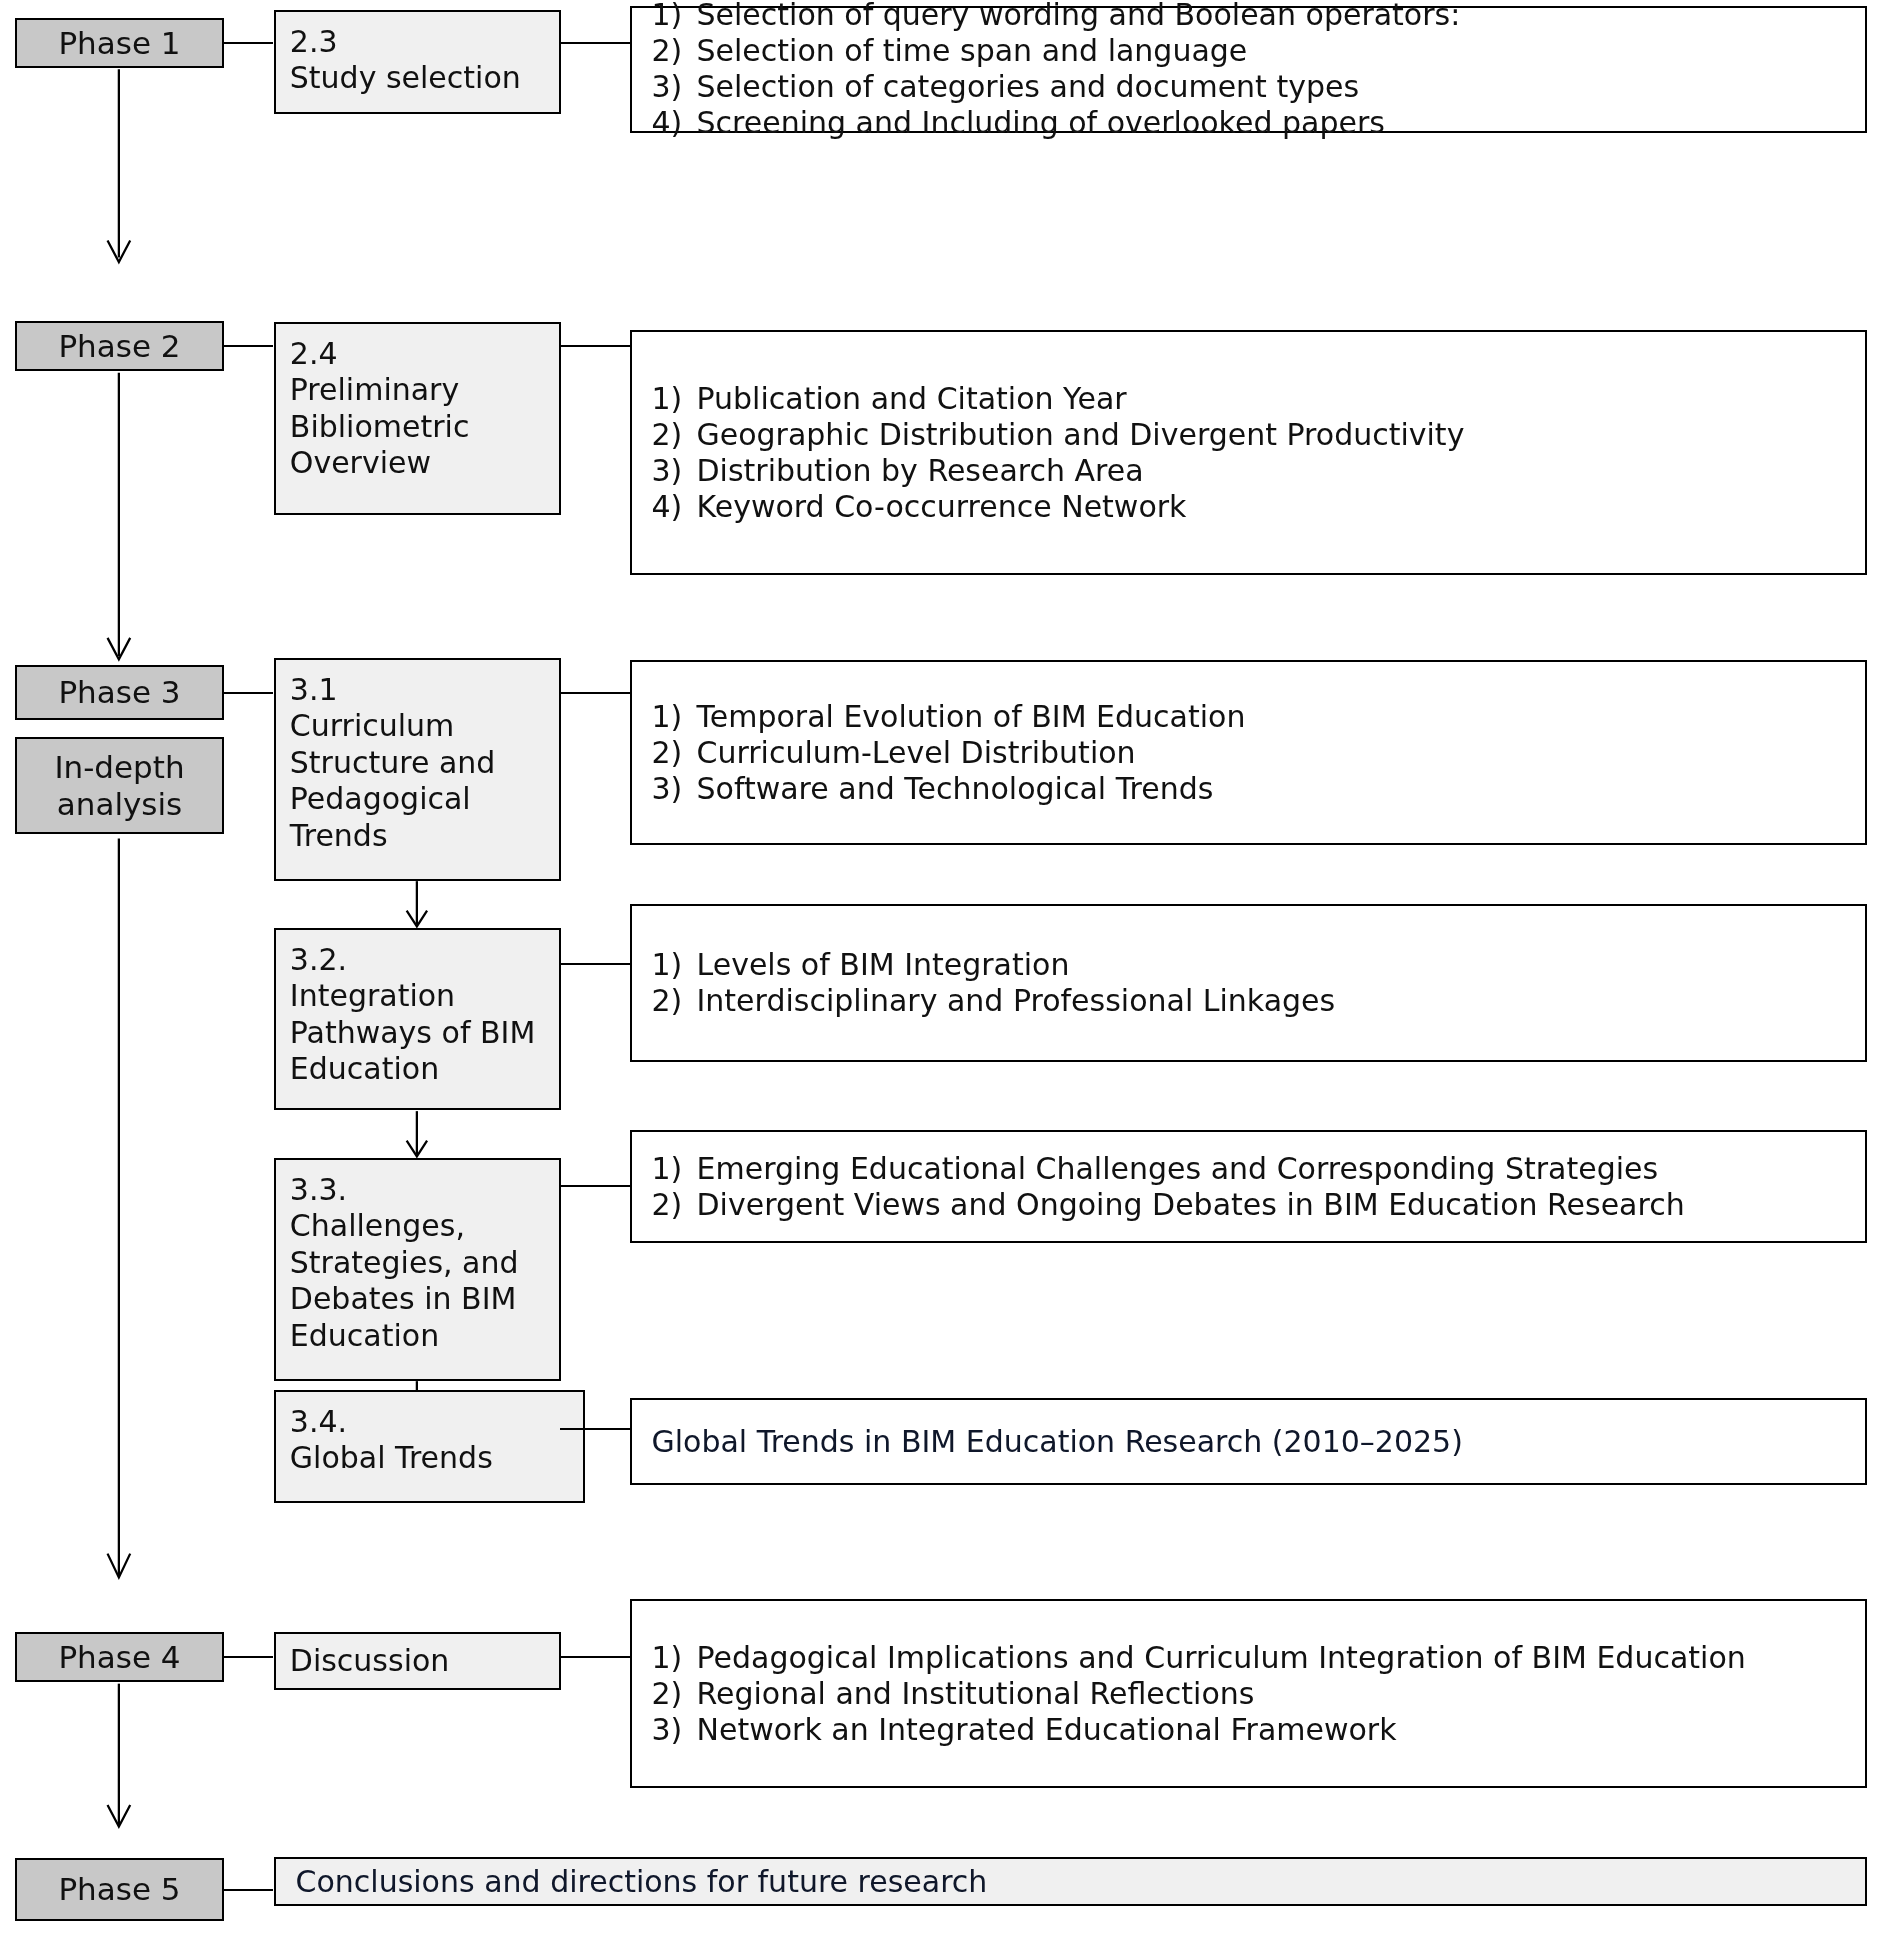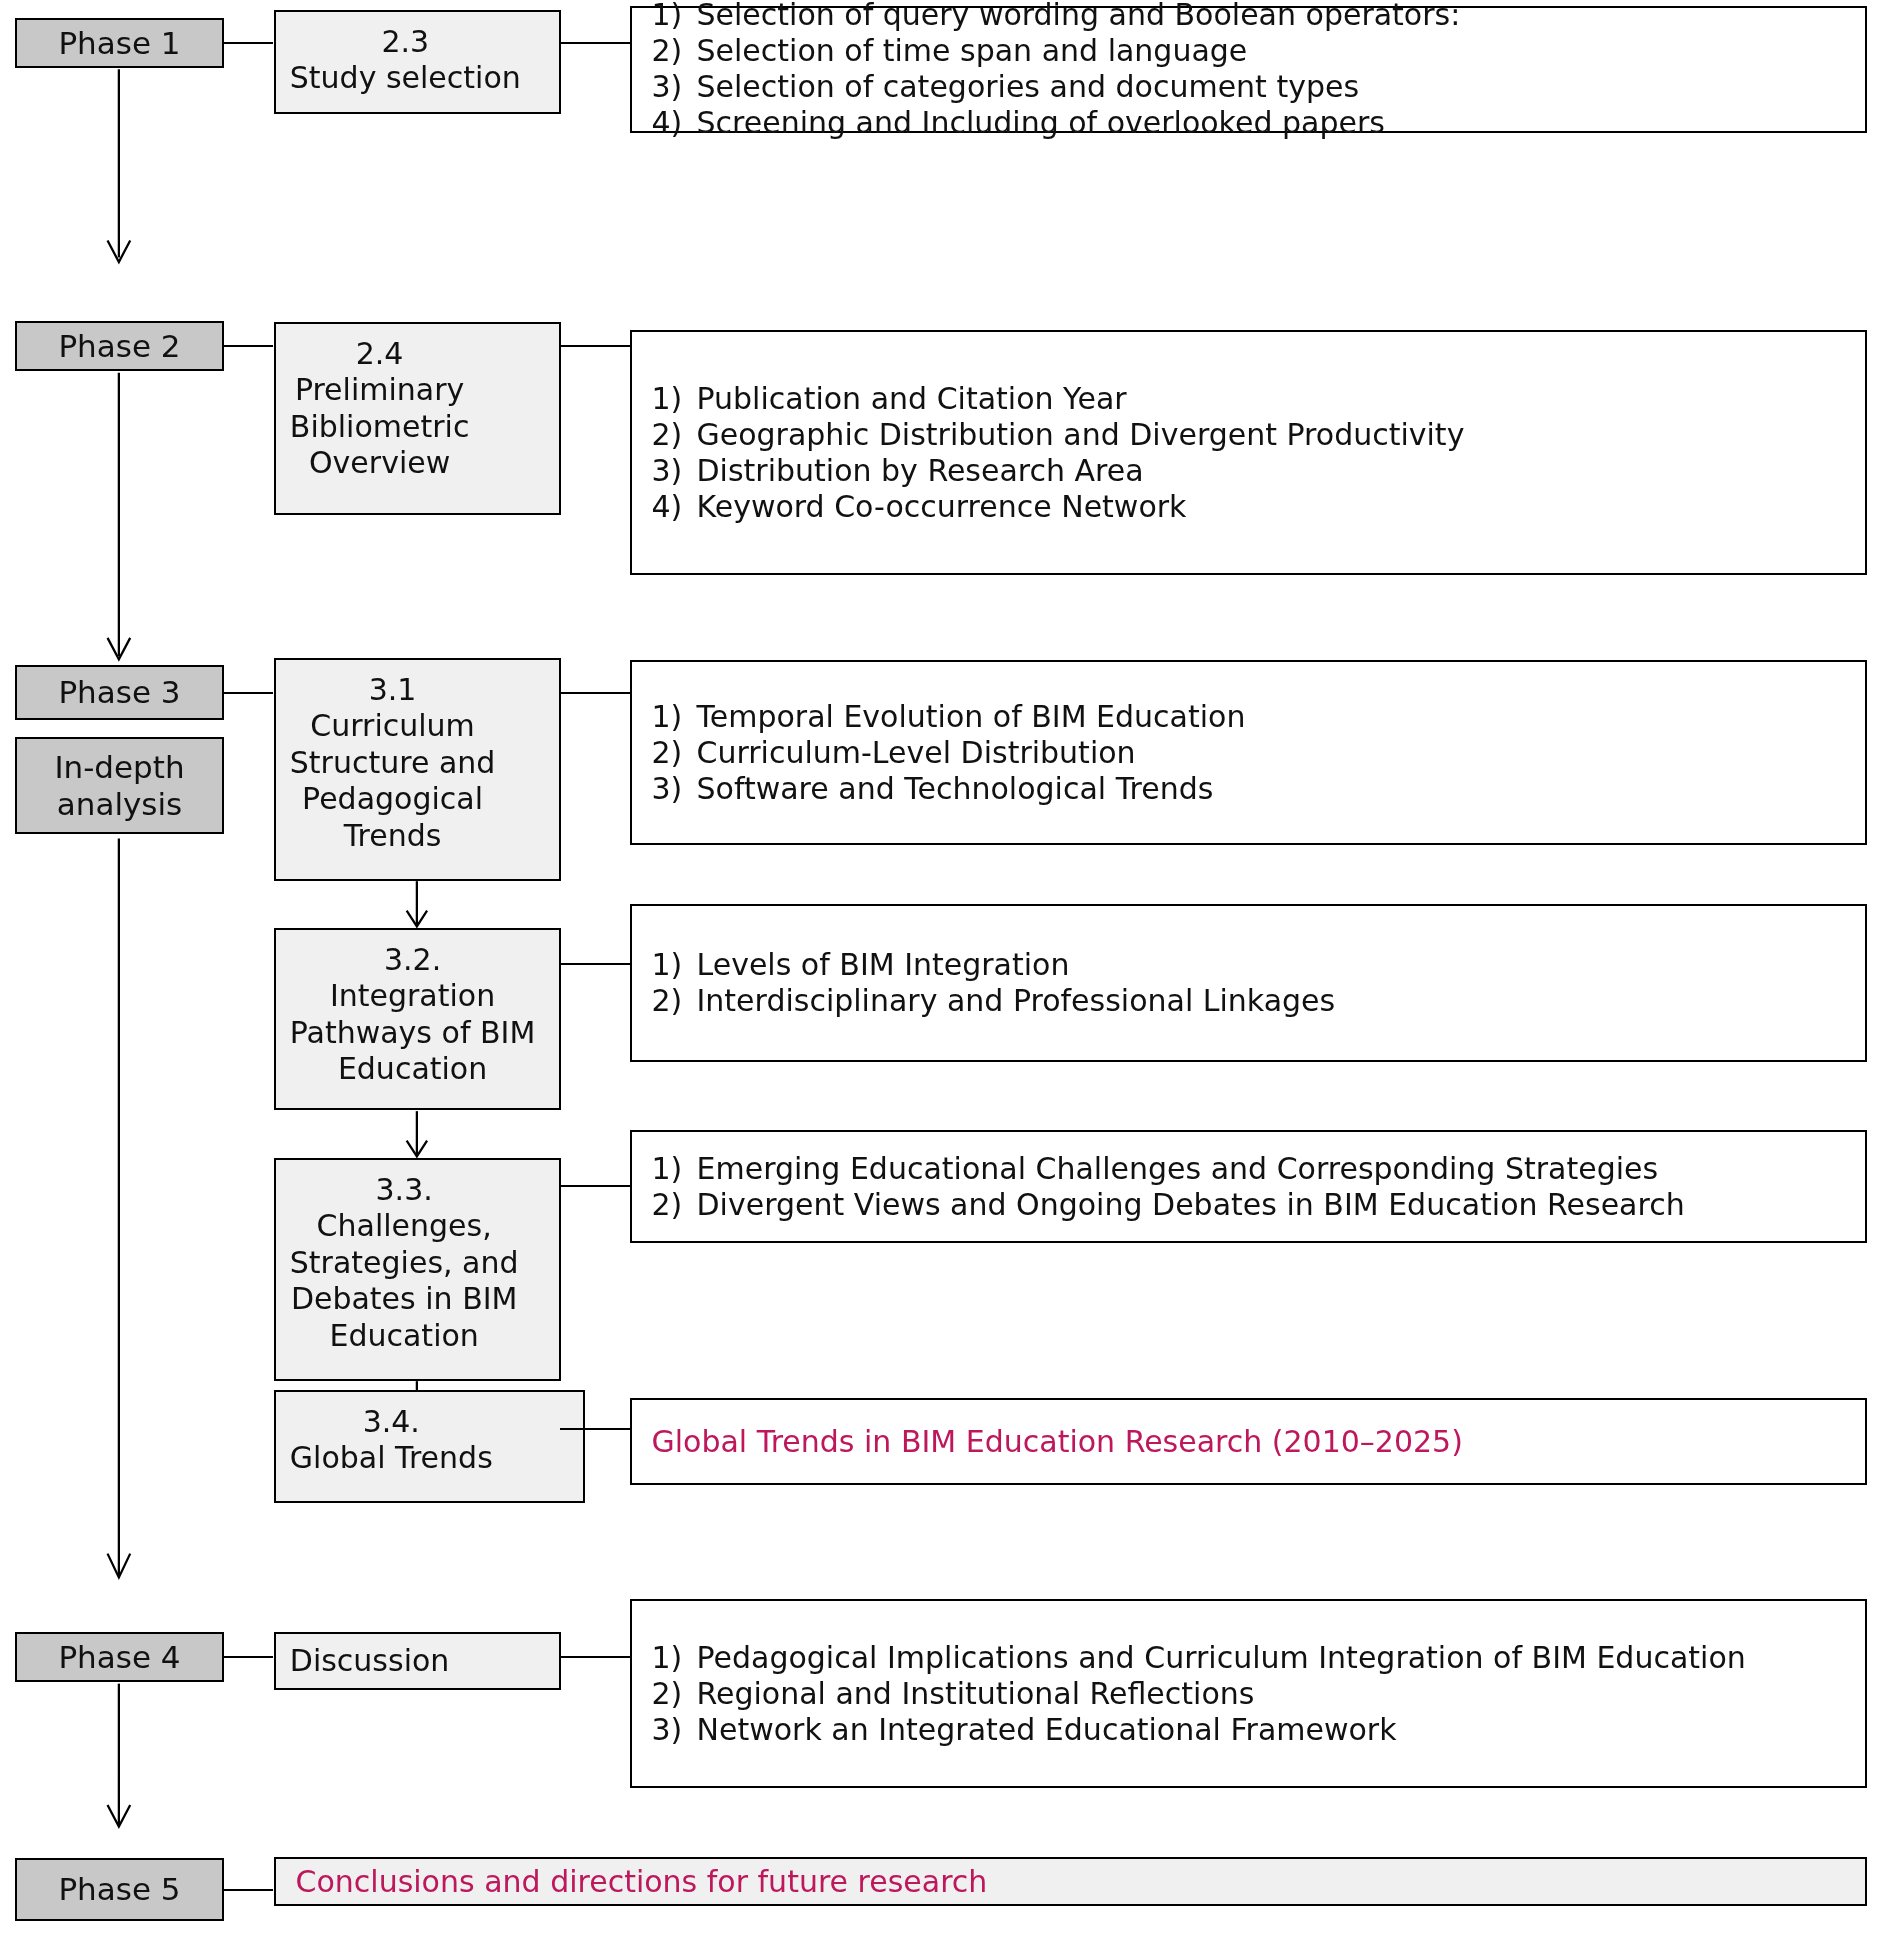--- a/index.html
+++ b/index.html
@@ -37,21 +37,21 @@
   .section-box {
     background: #f0f0f0;
     align-items: flex-start;
     padding: 11.5px 12.6px 11.5px 13.8px;
   }
   .section-box .txt {
     font-size: 30px;
     color: #111111;
     line-height: 1.22;
     white-space: pre-line;
-    text-align: center;
+    text-align: left;
   }
   .content-box {
     background: #ffffff;
     align-items: center;
     padding: 10.3px 19.5px;
   }
   .content-box.filled {
     background: #f0f0f0;
   }
   .content-list {
@@ -70,21 +70,21 @@
   .content-list li .num {
     display: inline-block;
     min-width: 45px;
     flex: 0 0 auto;
   }
   .content-list li .body {
     flex: 1 1 auto;
   }
   .plain-text {
     font-size: 30px;
-    color: #be185d;
+    color: #0f172a;
     line-height: 1.2;
   }
   .hline {
     position: absolute;
     background: #000000;
     height: 2.3px;
   }
   .arrow-svg {
     position: absolute;
     overflow: visible;

